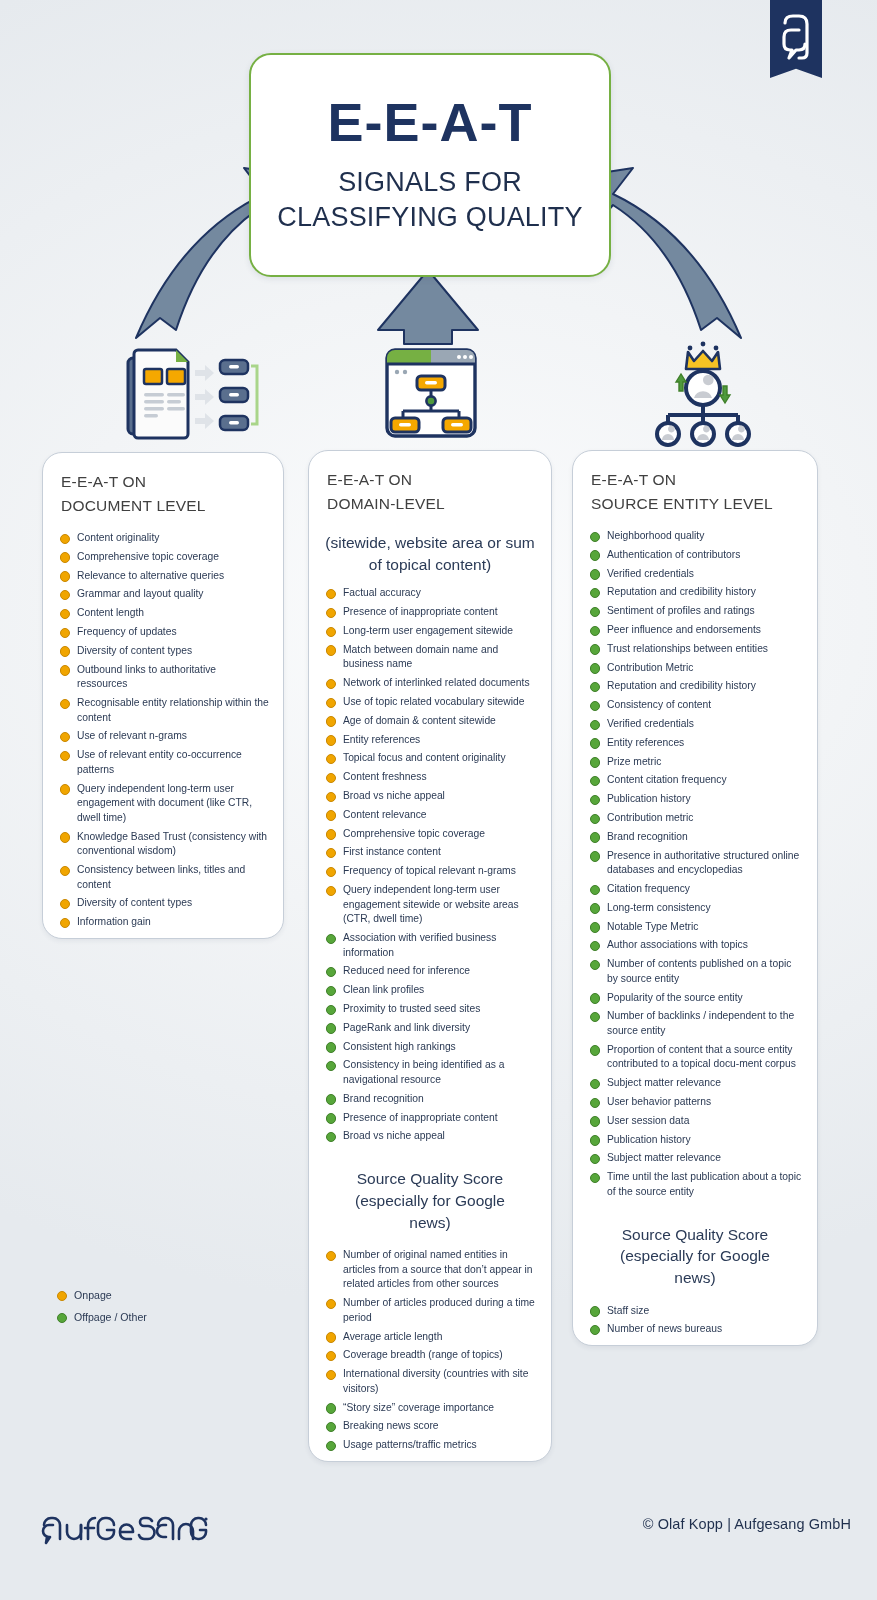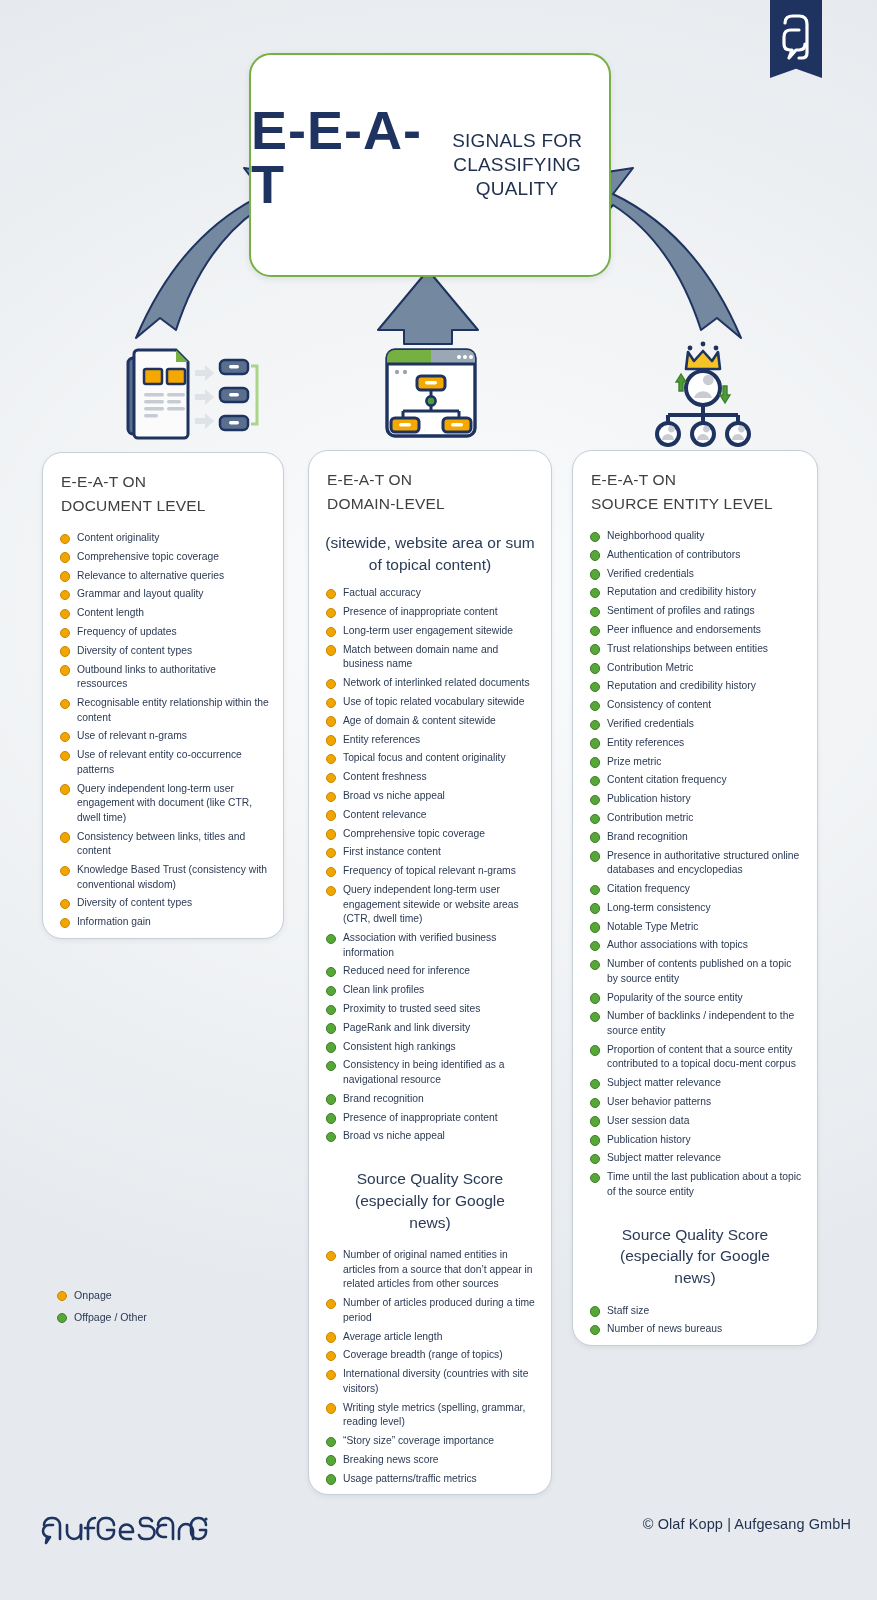--- a/index.html
+++ b/index.html
@@ -27,31 +27,31 @@
   .brandmark svg { position: absolute; left: 9px; top: 13px; }
 
   
   .hero {
     position: absolute; left: 249px; top: 53px;
     width: 362px; height: 224px;
     background: #ffffff;
     border: 2px solid #76b043;
     border-radius: 22px;
     box-shadow: 0 2px 6px rgba(40,60,90,.10);
-    display: flex; flex-direction: row;
+    display: flex; flex-direction: column;
     align-items: center; justify-content: center;
     z-index: 6;
   }
   .hero-title {
     font-size: 54px; font-weight: 700; letter-spacing: 1px;
     color: #1e3360; line-height: 1;
     margin-bottom: 16px;
   }
   .hero-sub {
-    font-size: 19px; color: #1f2f4d; text-align: center;
+    font-size: 27px; color: #1f2f4d; text-align: center;
     line-height: 1.28; letter-spacing: .2px;
   }
 
   
   .arrows { position: absolute; left: 0; top: 0; width: 877px; height: 470px; z-index: 3; }
 
   
   .iconrow { position: absolute; top: 330px; left: 0; width: 877px; height: 130px; z-index: 4; }
   .iconbox { position: absolute; }
 
@@ -277,22 +277,22 @@
         <div class="item">Relevance to alternative queries</div>
         <div class="item">Grammar and layout quality</div>
         <div class="item">Content length</div>
         <div class="item">Frequency of updates</div>
         <div class="item">Diversity of content types</div>
         <div class="item">Outbound links to authoritative ressources</div>
         <div class="item">Recognisable entity relationship within the content</div>
         <div class="item">Use of relevant n-grams</div>
         <div class="item">Use of relevant entity co-occurrence patterns</div>
         <div class="item">Query independent long-term user engagement with document (like CTR, dwell time)</div>
+        <div class="item">Knowledge Based Trust (consistency with conventional wisdom)</div>
         <div class="item">Consistency between links, titles and content</div>
-        <div class="item">Knowledge Based Trust (consistency with conventional wisdom)</div>
         <div class="item">Diversity of content types</div>
         <div class="item">Information gain</div>
       </div>
     <div></div>
   </div>
 
   <div class="col" id="col2">
     <div class="col-head">
       <div>E-E-A-T ON</div>
       <div>DOMAIN-LEVEL</div>
@@ -330,21 +330,20 @@
         <div class="section-head">
           <div>Source Quality Score</div>
           <div>(especially for Google news)</div>
         </div>
         <div class="items">
           <div class="item">Number of original named entities in articles from a source that don’t appear in related articles from other sources</div>
           <div class="item">Number of articles produced during a time period</div>
           <div class="item">Average article length</div>
           <div class="item">Coverage breadth (range of topics)</div>
           <div class="item">International diversity (countries with site visitors)</div>
-          <div class="item">Writing style metrics (spelling, grammar, reading level)</div>
           <div class="item off">“Story size” coverage importance</div>
           <div class="item off">Breaking news score</div>
           <div class="item off">Usage patterns/traffic metrics</div>
         </div>
       </div>
   </div>
 
   <div class="col" id="col3">
     <div class="col-head">
       <div>E-E-A-T ON</div>

